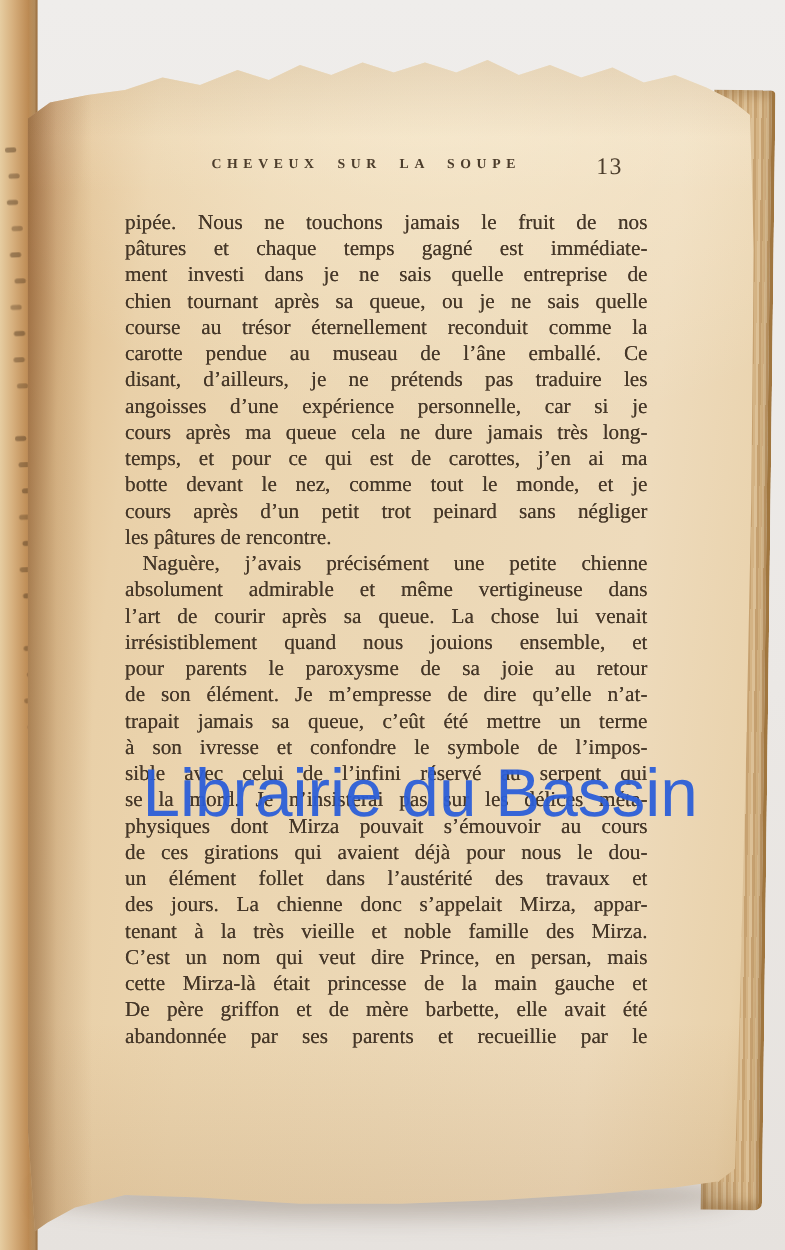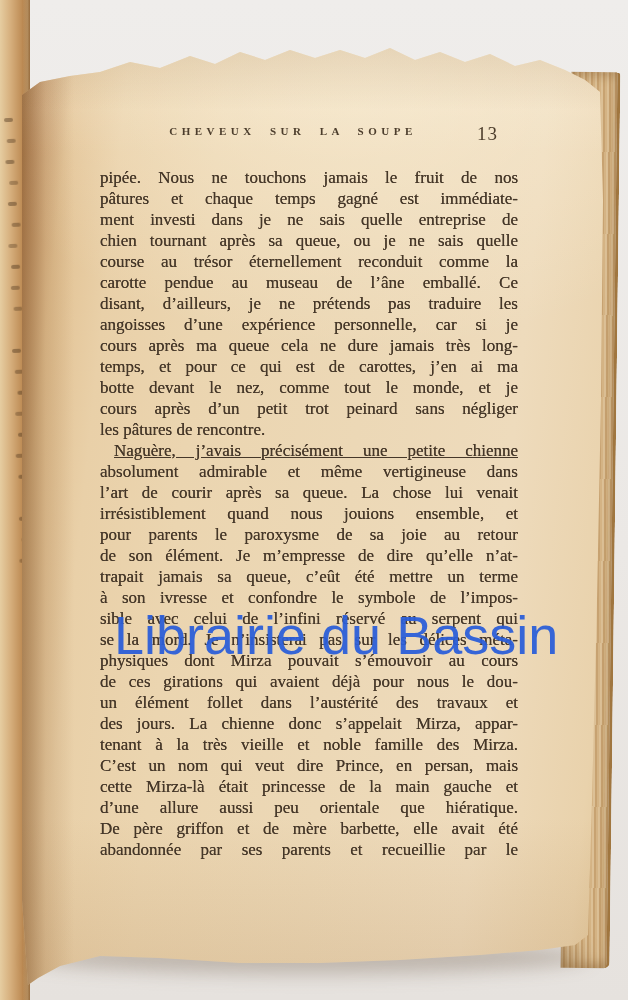--- a/index.html
+++ b/index.html
@@ -57,21 +57,21 @@
   
   .print{position:absolute;left:62px;top:0;width:418px;color:#453729;}
   .running-header{position:absolute;top:85px;left:0;width:100%;height:20px;}
   .rh-title{position:absolute;left:0;right:0;text-align:center;font-size:11px;font-weight:bold;
     letter-spacing:4.5px;word-spacing:7px;color:#4c3d2c;}
   .rh-num{position:absolute;right:4px;top:-2px;font-size:19px;letter-spacing:1px;color:#4c3d2c;}
   .text-block{position:absolute;top:127px;left:16px;width:418px;font-size:17px;line-height:21px;
     text-shadow:0 0 .45px rgba(62,47,30,.85);}
   .bline{height:21px;overflow:hidden;text-align:justify;text-align-last:justify;}
   .bline.par-end{text-align-last:left;}
-  .bline.indent{text-indent:14px;text-decoration:underline;}
+  .bline.indent{text-indent:14px;}
 
   
   .watermark{position:absolute;left:114px;top:604px;font-family:"Liberation Sans",sans-serif;
     font-size:54px;font-weight:normal;color:#2b5ed9;opacity:.94;white-space:nowrap;z-index:5;}
 </style>
 </head>
 <body>
 
 <div class="scene">
 
@@ -119,21 +119,20 @@
         <div class="bline">à son ivresse et confondre le symbole de l’impos-</div>
         <div class="bline">sible avec celui de l’infini réservé au serpent qui</div>
         <div class="bline">se la mord. Je n’insisterai pas sur les délices méta-</div>
         <div class="bline">physiques dont Mirza pouvait s’émouvoir au cours</div>
         <div class="bline">de ces girations qui avaient déjà pour nous le dou-</div>
         <div class="bline">un élément follet dans l’austérité des travaux et</div>
         <div class="bline">des jours. La chienne donc s’appelait Mirza, appar-</div>
         <div class="bline">tenant à la très vieille et noble famille des Mirza.</div>
         <div class="bline">C’est un nom qui veut dire Prince, en persan, mais</div>
         <div class="bline">cette Mirza-là était princesse de la main gauche et</div>
-        <div class="bline">d’une allure aussi peu orientale que hiératique.</div>
         <div class="bline">De père griffon et de mère barbette, elle avait été</div>
         <div class="bline">abandonnée par ses parents et recueillie par le</div>
       </div>
     </div>
   </div>
 
   <div class="watermark">Librairie du Bassin</div>
 </div>
 
 </body></html>

